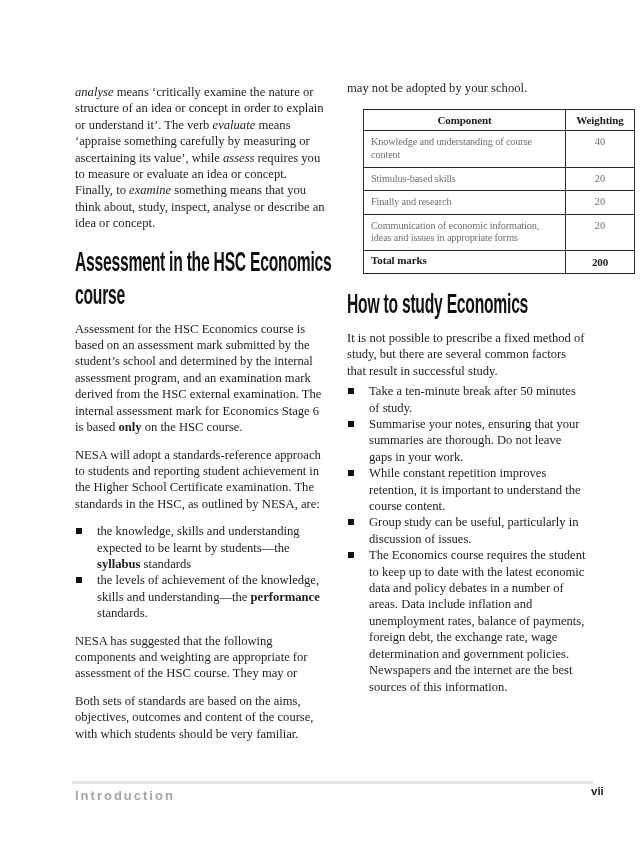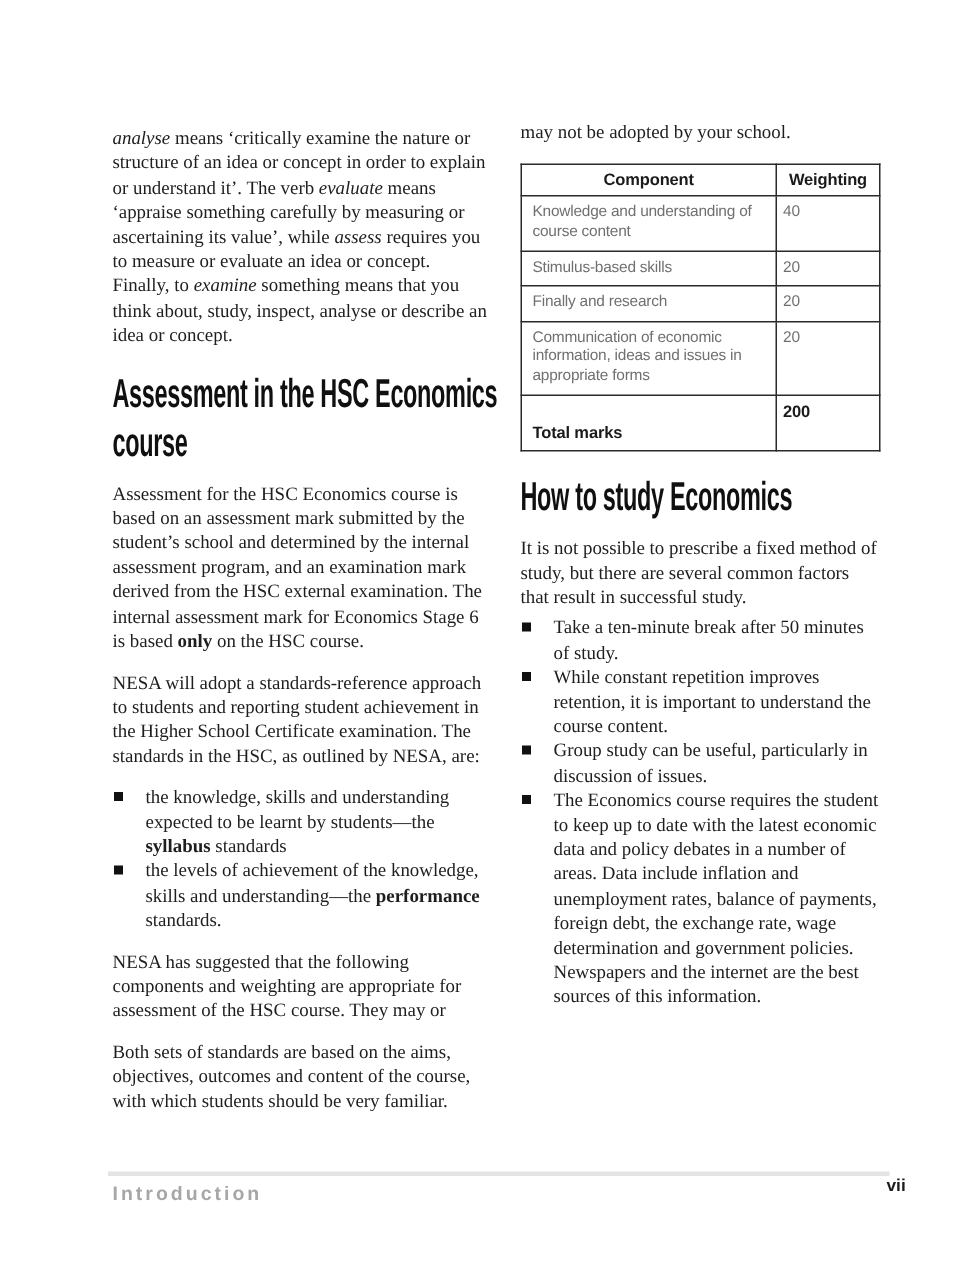--- a/index.html
+++ b/index.html
@@ -48,24 +48,24 @@
   ul.bullets li { position: relative; padding-left: 22px; margin: 0; }
   ul.bullets li .li-text { margin: 0; display: block; }
   .sq {
     position: absolute; left: 1px; top: 5px;
     width: 6px; height: 6px; background: #111111;
     display: inline-block;
   }
 
   
   table.wtable {
-    width: 240px;
+    width: 272px;
     border-collapse: collapse;
-    margin: 13px 0 0 0;
-    font-family: Liberation Sans, sans-serif;
+    margin: 13px 0 0 16px;
+    font-family: Liberation Serif, serif;
   }
   table.wtable th, table.wtable td {
     border: 1px solid #2a2a2a;
     vertical-align: top;
   }
   table.wtable th {
     font-size: 11px;
     font-weight: 700;
     color: #1a1a1a;
     text-align: center;
@@ -75,31 +75,31 @@
   table.wtable td.comp {
     font-size: 10.3px;
     line-height: 12.6px;
     color: #707070;
     padding: 5px 6px 5px 7px;
     letter-spacing: -0.15px;
   }
   table.wtable td.val {
     font-size: 10.3px;
     color: #707070;
-    text-align: left;
+    text-align: center;
     padding: 5px 4px;
     width: 60px;
   }
   table.wtable tr.total td {
     font-size: 11px;
     font-weight: 700;
     color: #1a1a1a;
     letter-spacing: -0.1px;
   }
-  table.wtable tr.total td.comp { padding-top: 19px; padding-bottom: 5px; color:#1a1a1a; }
+  table.wtable tr.total td.comp { padding-top: 3px; padding-bottom: 5px; color:#1a1a1a; }
   table.wtable tr.total td.val  { color:#1a1a1a; }
 
   
   .footer-rule {
     position: absolute;
     left: 72px; width: 521px; top: 781px; height: 3px;
     background: #e4e4e4;
   }
   .footer-section {
     position: absolute;
@@ -185,20 +185,24 @@
 
     <p class="body-text" style="margin-bottom:4px;">It is not possible to prescribe a fixed method of study, but there are several common factors that result in successful study.</p>
 
     <ul class="bullets">
       <li>
         <span class="sq"></span>
         <span class="li-text">Take a ten-minute break after 50 minutes of study.</span>
       </li>
       <li>
         <span class="sq"></span>
+        <span class="li-text">Summarise your notes, ensuring that your summaries are thorough. Do not leave gaps in your work.</span>
+      </li>
+      <li>
+        <span class="sq"></span>
         <span class="li-text">While constant repetition improves retention, it is important to understand the course content.</span>
       </li>
       <li>
         <span class="sq"></span>
         <span class="li-text">Group study can be useful, particularly in discussion of issues.</span>
       </li>
       <li>
         <span class="sq"></span>
         <span class="li-text">The Economics course requires the student to keep up to date with the latest economic data and policy debates in a number of areas. Data include inflation and unemployment rates, balance of payments, foreign debt, the exchange rate, wage determination and government policies. Newspapers and the internet are the best sources of this information.</span>
       </li>

